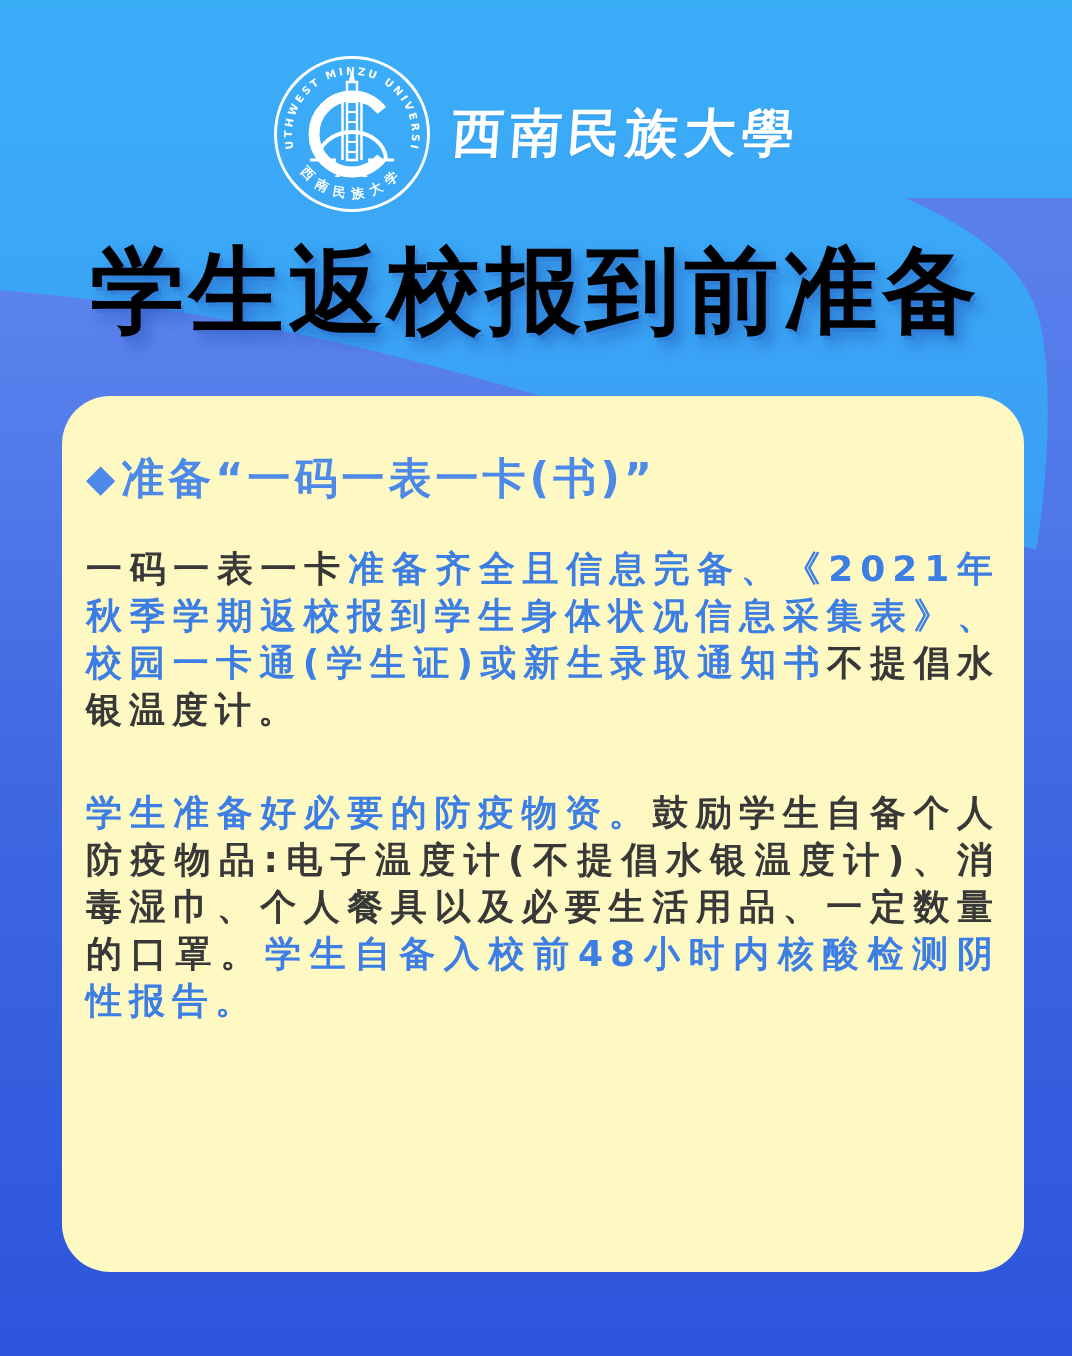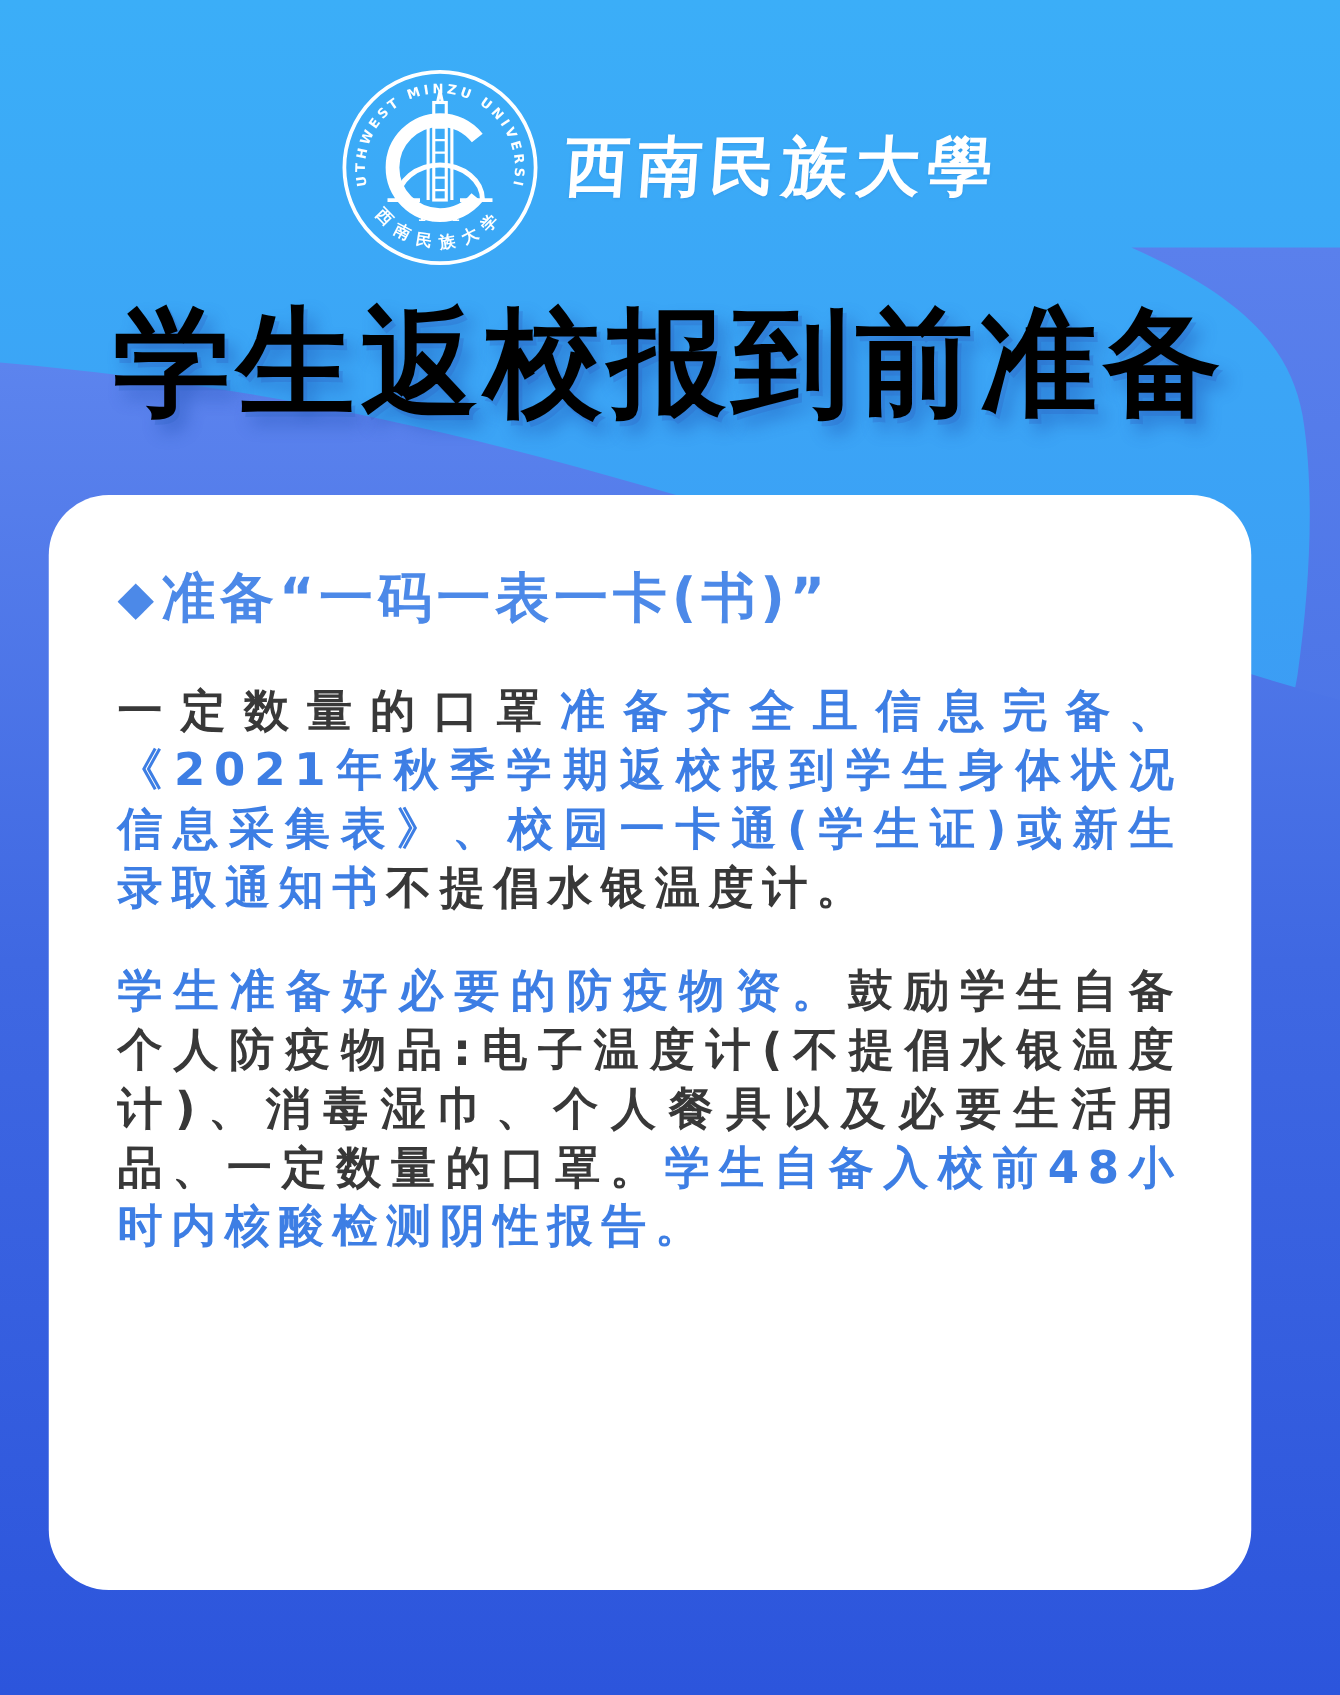--- a/index.html
+++ b/index.html
@@ -57,28 +57,28 @@
     font-size: 94px;
     font-weight: 900;
     letter-spacing: 5px;
     line-height: 1.25;
     text-shadow: 3px 4px 0 rgba(47,100,195,0.30), 8px 10px 14px rgba(24,70,168,0.45);
     white-space: nowrap;
   }
   
   .card {
     position: absolute;
-    left: 39px;
+    left: 62px;
     top: 396px;
     width: 962px;
     height: 876px;
-    background: #ffffff;
+    background: #fef9c3;
     border-radius: 48px;
     z-index: 1;
-    padding: 0 55px;
+    padding: 0 24px;
   }
   .section-heading {
     color: #4c89e8;
     font-size: 43px;
     font-weight: 800;
     letter-spacing: 4px;
     line-height: 53px;
     text-align: left;
   }
   .section-1 .section-heading { padding-top: 56px; }
@@ -87,21 +87,21 @@
   .para {
     margin-top: 40px;
     font-size: 36px;
     font-weight: 600;
     line-height: 47px;
     letter-spacing: 7px;
     color: #383838;
     text-align: justify;
     text-justify: inter-character;
   }
-  .section-2 .para { margin-top: 36px; }
+  .section-2 .para { margin-top: 56px; }
   .para .run.dark { color: #383838; }
   .para .run.blue { color: #3d7ee4; font-weight: 700; }
 </style>
 </head>
 <body>
 
 <svg class="bg-svg" viewBox="0 0 1072 1356" width="1072" height="1356" aria-hidden="true">
   <defs>
     <linearGradient id="gBase" x1="0" y1="0" x2="0" y2="1">
       <stop offset="0" stop-color="#3BAEF8"></stop>
@@ -150,20 +150,20 @@
   </svg>
   <div class="wordmark">西南民族大學</div>
 </div>
 
 <h1 class="poster-title">学生返校报到前准备</h1>
 
 <div class="card">
 
   <section class="section-1">
     <h2 class="section-heading"><span class="bullet">◆</span><span>准备“一码一表一卡(书)”</span></h2>
-    <p class="para"><span class="run dark">一定数量的口罩</span><span class="run blue">准备齐全且信息完备、《2021年秋季学期返校报到学生身体状况信息采集表》、校园一卡通(学生证)或新生录取通知书</span><span class="run dark">不提倡水银温度计。</span></p>
+    <p class="para"><span class="run dark">一码一表一卡</span><span class="run blue">准备齐全且信息完备、《2021年秋季学期返校报到学生身体状况信息采集表》、校园一卡通(学生证)或新生录取通知书</span><span class="run dark">不提倡水银温度计。</span></p>
   </section>
 
   <section class="section-2">
     <p class="para"><span class="run blue">学生准备好必要的防疫物资。</span><span class="run dark">鼓励学生自备个人防疫物品:电子温度计(不提倡水银温度计)、消毒湿巾、个人餐具以及必要生活用品、一定数量的口罩。</span><span class="run blue">学生自备入校前48小时内核酸检测阴性报告。</span></p>
   </section>
 
 </div>
 
 </body></html>

